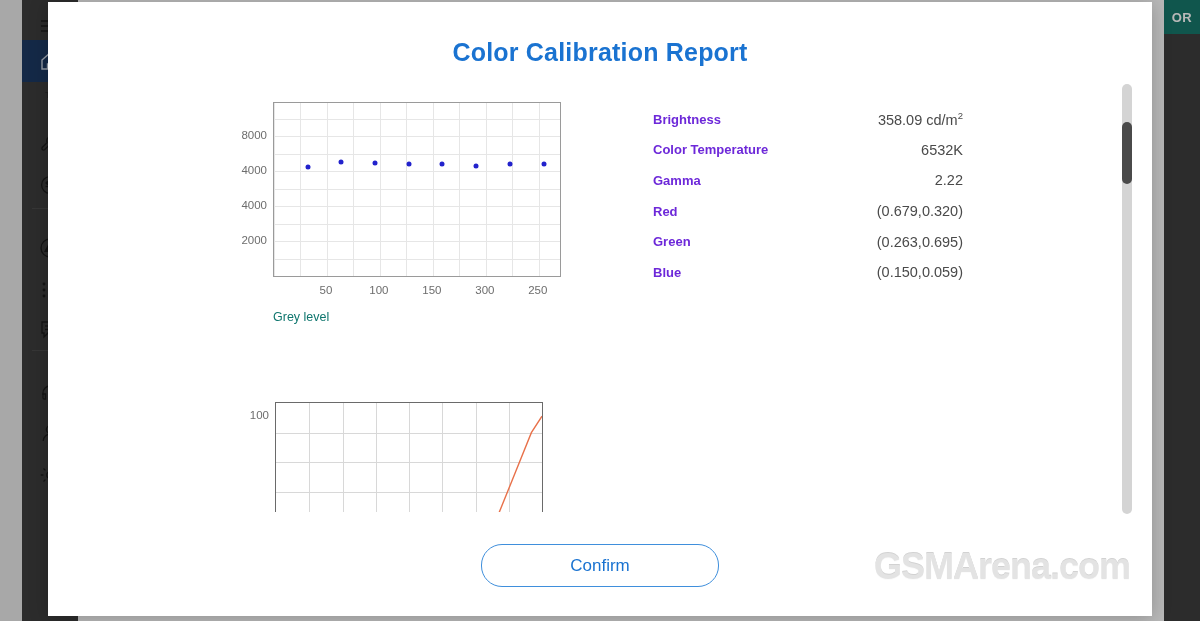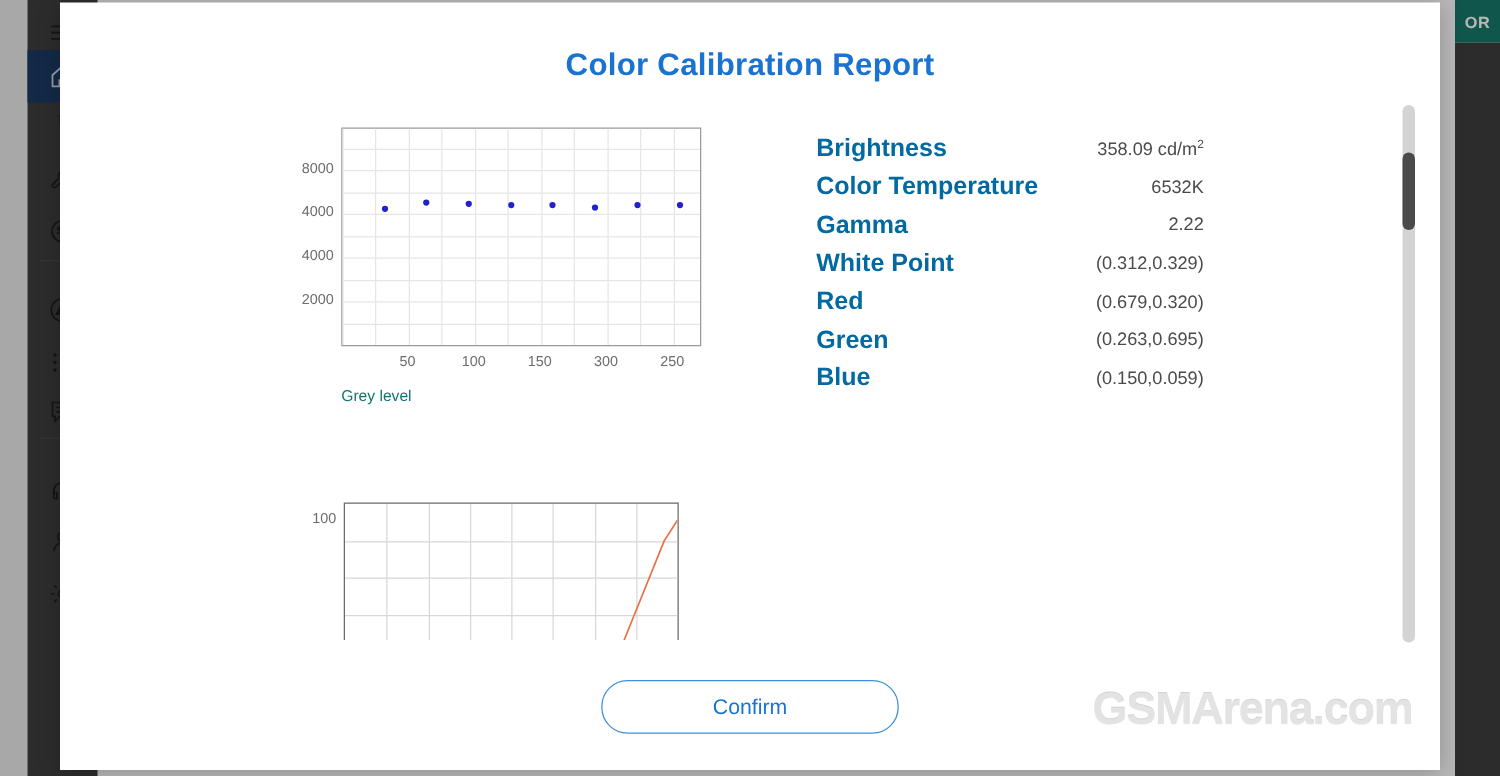--- a/index.html
+++ b/index.html
@@ -179,23 +179,23 @@
     left: 605px; top: 22px;
     width: 310px;
   }
   .info-row {
     position: relative;
     height: 30.6px;
     display: flex;
     align-items: center;
   }
   .info-key {
-    font-size: 20px;
+    font-size: 13px;
     font-weight: bold;
-    color: #0369a1;
+    color: #6d28d9;
     flex: 0 0 auto;
   }
   .info-val {
     position: absolute;
     right: 0;
     font-size: 14.5px;
     color: #4a4a4a;
     white-space: nowrap;
   }
   .info-val sup { font-size: 9.5px; vertical-align: super; }
@@ -452,24 +452,20 @@
           </div>
           <div class="info-row">
             <div class="info-key">Color Temperature</div>
             <div class="info-val">6532K</div>
           </div>
           <div class="info-row">
             <div class="info-key">Gamma</div>
             <div class="info-val">2.22</div>
           </div>
           <div class="info-row">
-            <div class="info-key">White Point</div>
-            <div class="info-val">(0.312,0.329)</div>
-          </div>
-          <div class="info-row">
             <div class="info-key">Red</div>
             <div class="info-val">(0.679,0.320)</div>
           </div>
           <div class="info-row">
             <div class="info-key">Green</div>
             <div class="info-val">(0.263,0.695)</div>
           </div>
           <div class="info-row">
             <div class="info-key">Blue</div>
             <div class="info-val">(0.150,0.059)</div>

